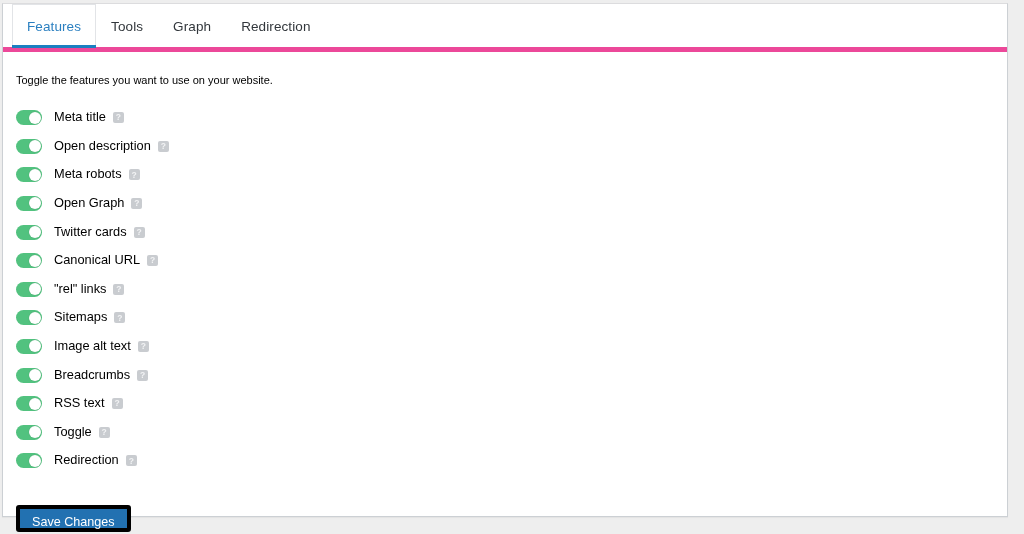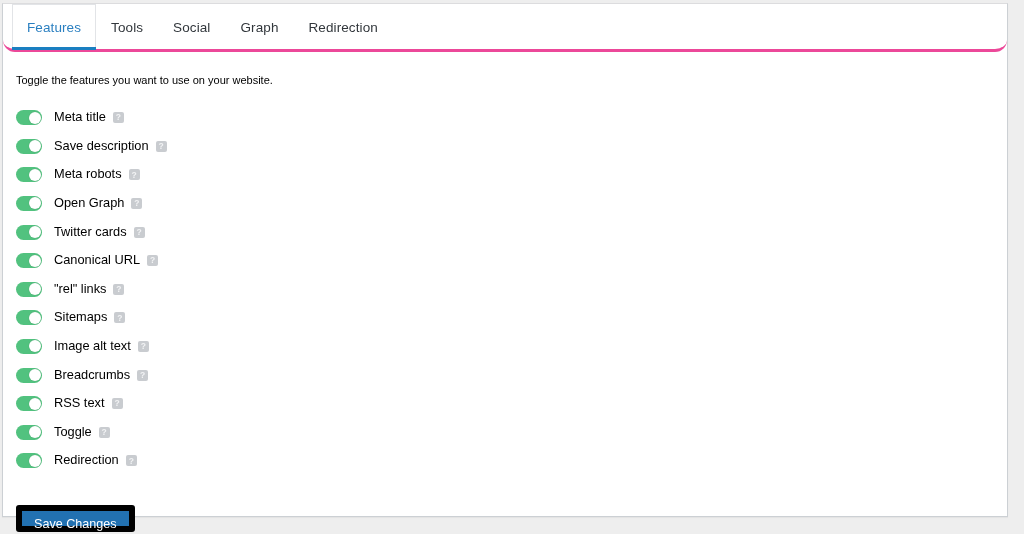--- a/index.html
+++ b/index.html
@@ -27,26 +27,25 @@
     border: 1px solid #ccd0d4;
     border-top-color: #dcdcde;
     box-sizing: border-box;
     box-shadow: 0 1px 1px rgba(0,0,0,0.04);
   }
 
   
   #tab-bar {
     position: relative;
     height: 48px;
-    border-bottom: 3px solid #ec4899;
+    border-bottom: 5px solid #ec4899;
     box-sizing: border-box;
     padding-left: 9px;
     display: flex;
     align-items: stretch;
-    border-radius: 12px;
   }
   .tab {
     position: relative;
     display: flex;
     align-items: center;
     padding: 0 14px;
     font-size: 13.5px;
     color: #32373c;
     cursor: pointer;
     background: transparent;
@@ -141,59 +140,58 @@
   }
 
   
   #save-changes-button {
     margin: 30px 0 0 0;
     padding: 0 12px;
     height: 27px;
     line-height: 27px;
     background: #2271b1;
     color: #ffffff;
-    border: 6px solid #000000;
+    border: 4px solid #000000;
     border-radius: 3px;
     font-size: 12.6px;
     font-family: "Liberation Sans", sans-serif;
     cursor: pointer;
     display: inline-block;
     box-sizing: border-box;
     white-space: nowrap;
   }
 </style>
 </head>
 <body>
 
 <div id="settings-card">
 
   <div id="tab-bar">
       <a class="tab active">Features</a>
       <a class="tab">Tools</a>
-      <a class="tab">Social</a>
       <a class="tab">Graph</a>
       <a class="tab">Redirection</a>
     </div>
 
   <div id="panel-body">
     <p id="panel-intro">Toggle the features you want to use on your website.</p>
 
     <ul id="feature-list">
         <li class="feature-row">
           <span class="toggle">
             <span class="knob"></span>
           </span>
           <span class="feature-label">Meta title</span>
           <span class="help-icon">?</span>
         </li>
         <li class="feature-row">
           <span class="toggle">
             <span class="knob"></span>
           </span>
-          <span class="feature-label">Save description</span>
+          <span class="feature-label">Open description</span>
           <span class="help-icon">?</span>
         </li>
         <li class="feature-row">
           <span class="toggle">
             <span class="knob"></span>
           </span>
           <span class="feature-label">Meta robots</span>
           <span class="help-icon">?</span>
         </li>
         <li class="feature-row">

